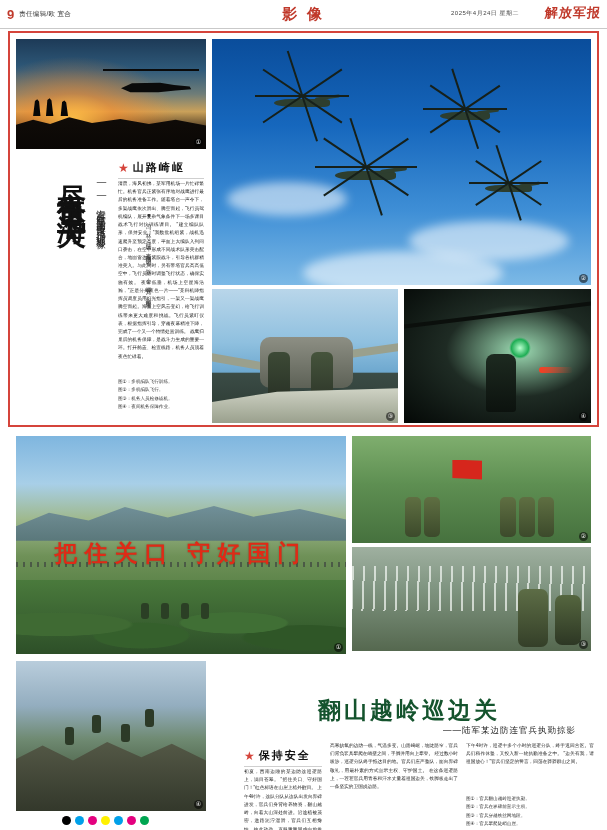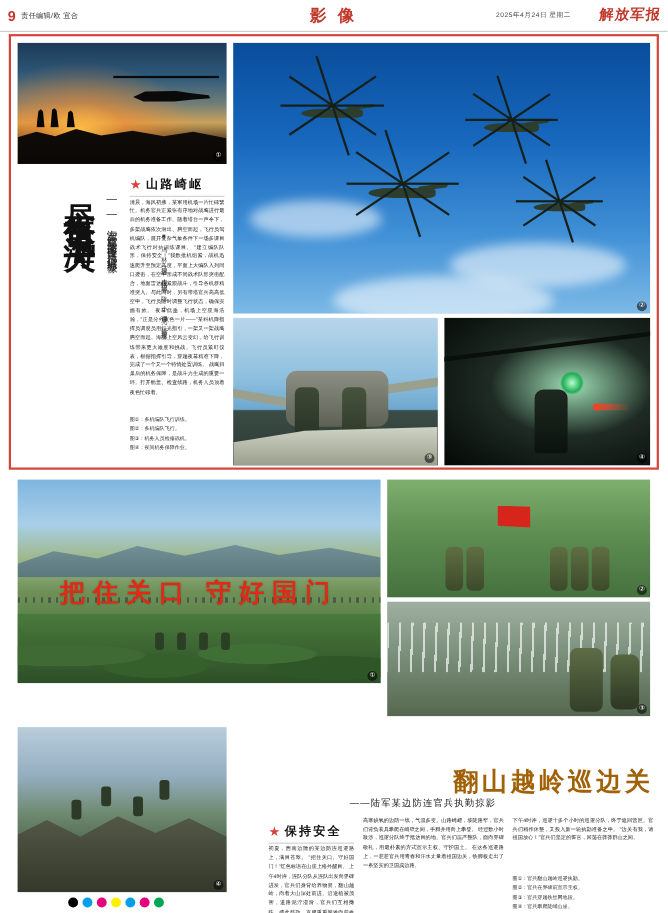--- a/index.html
+++ b/index.html
@@ -21,21 +21,21 @@
   }
   .page-num{
     font-size:13px;font-weight:bold;color:#c0392b;
     margin-left:7px;line-height:1;
   }
   .editor{
     font-size:6.5px;color:#333;margin-left:5px;letter-spacing:.3px;
   }
   .mast-title{
     position:absolute;left:0;right:0;text-align:center;
-    font-size:15px;font-weight:bold;color:#c0392b;letter-spacing:3px;
+    font-size:15px;font-weight:bold;color:#c0392b;letter-spacing:3px;font-family:Liberation Serif, serif;
   }
   .mast-date{
     position:absolute;right:88px;top:9px;
     font-size:6px;color:#444;letter-spacing:.5px;
   }
   .paper-logo{
     position:absolute;right:6px;top:4px;
     font-size:13px;font-weight:bold;color:#c0392b;
     letter-spacing:1px;
     font-family:"Liberation Serif","DejaVu Serif",serif;
@@ -186,21 +186,21 @@
   #head-zhiji{left:118px;top:160px;width:86px;}
 
   .body-col{
     position:absolute;font-size:4.7px;line-height:1.75;color:#222;
     text-align:justify;
   }
   #col-zhiji{left:118px;top:180px;width:86px;height:190px;}
 
   
   #photo-border{
-    left:16px;top:436px;width:330px;height:185px;
+    left:16px;top:436px;width:330px;height:218px;
     background:linear-gradient(#7fb6df 0%,#a8cfe8 22%,#9fb98e 38%,#6f9158 55%,#4e7a3f 78%,#3c5f31 100%);
   }
   #photo-border .ridge{
     position:absolute;left:0;top:26%;width:100%;height:22%;
     background:linear-gradient(#6f8f9e,#53707d);
     clip-path:polygon(0 70%,10% 42%,22% 58%,33% 30%,46% 52%,60% 28%,72% 50%,86% 34%,100% 56%,100% 100%,0 100%);
     opacity:.85;
   }
   #photo-border .slogan{
     position:absolute;left:4%;top:47%;width:92%;text-align:center;
@@ -267,26 +267,26 @@
     position:absolute;left:0;bottom:0;width:100%;height:56%;
     background:linear-gradient(#5b5f4c,#33382b);
     clip-path:polygon(0 38%,14% 22%,30% 40%,48% 18%,66% 36%,82% 20%,100% 40%,100% 100%,0 100%);
   }
   #photo-cliff .climber{
     position:absolute;width:9px;height:18px;border-radius:3px;background:#2c3a27;
   }
 
   
   .headline-h{
-    position:absolute;left:318px;top:695px;width:276px;text-align:right;
+    position:absolute;left:318px;top:695px;width:276px;text-align:left;
     font-family:"Liberation Serif","DejaVu Serif",serif;
-    font-weight:bold;font-size:23px;letter-spacing:3px;color:#a16207;
+    font-weight:bold;font-size:23px;letter-spacing:3px;color:#14532d;
   }
   .subhead-h{
-    position:absolute;left:318px;top:725px;width:276px;text-align:left;
+    position:absolute;left:300px;top:725px;width:276px;text-align:right;
     font-size:8.5px;letter-spacing:1px;color:#222;
   }
   #head-biangu{left:244px;top:748px;width:78px;}
   #col-biangu-1{left:244px;top:768px;width:78px;height:52px;}
   #col-biangu-2{left:330px;top:742px;width:128px;height:78px;}
   #col-biangu-3{left:466px;top:742px;width:128px;height:62px;}
   .caption-list2{
     position:absolute;left:466px;top:795px;width:128px;
     font-size:4.6px;line-height:1.85;color:#333;
   }

